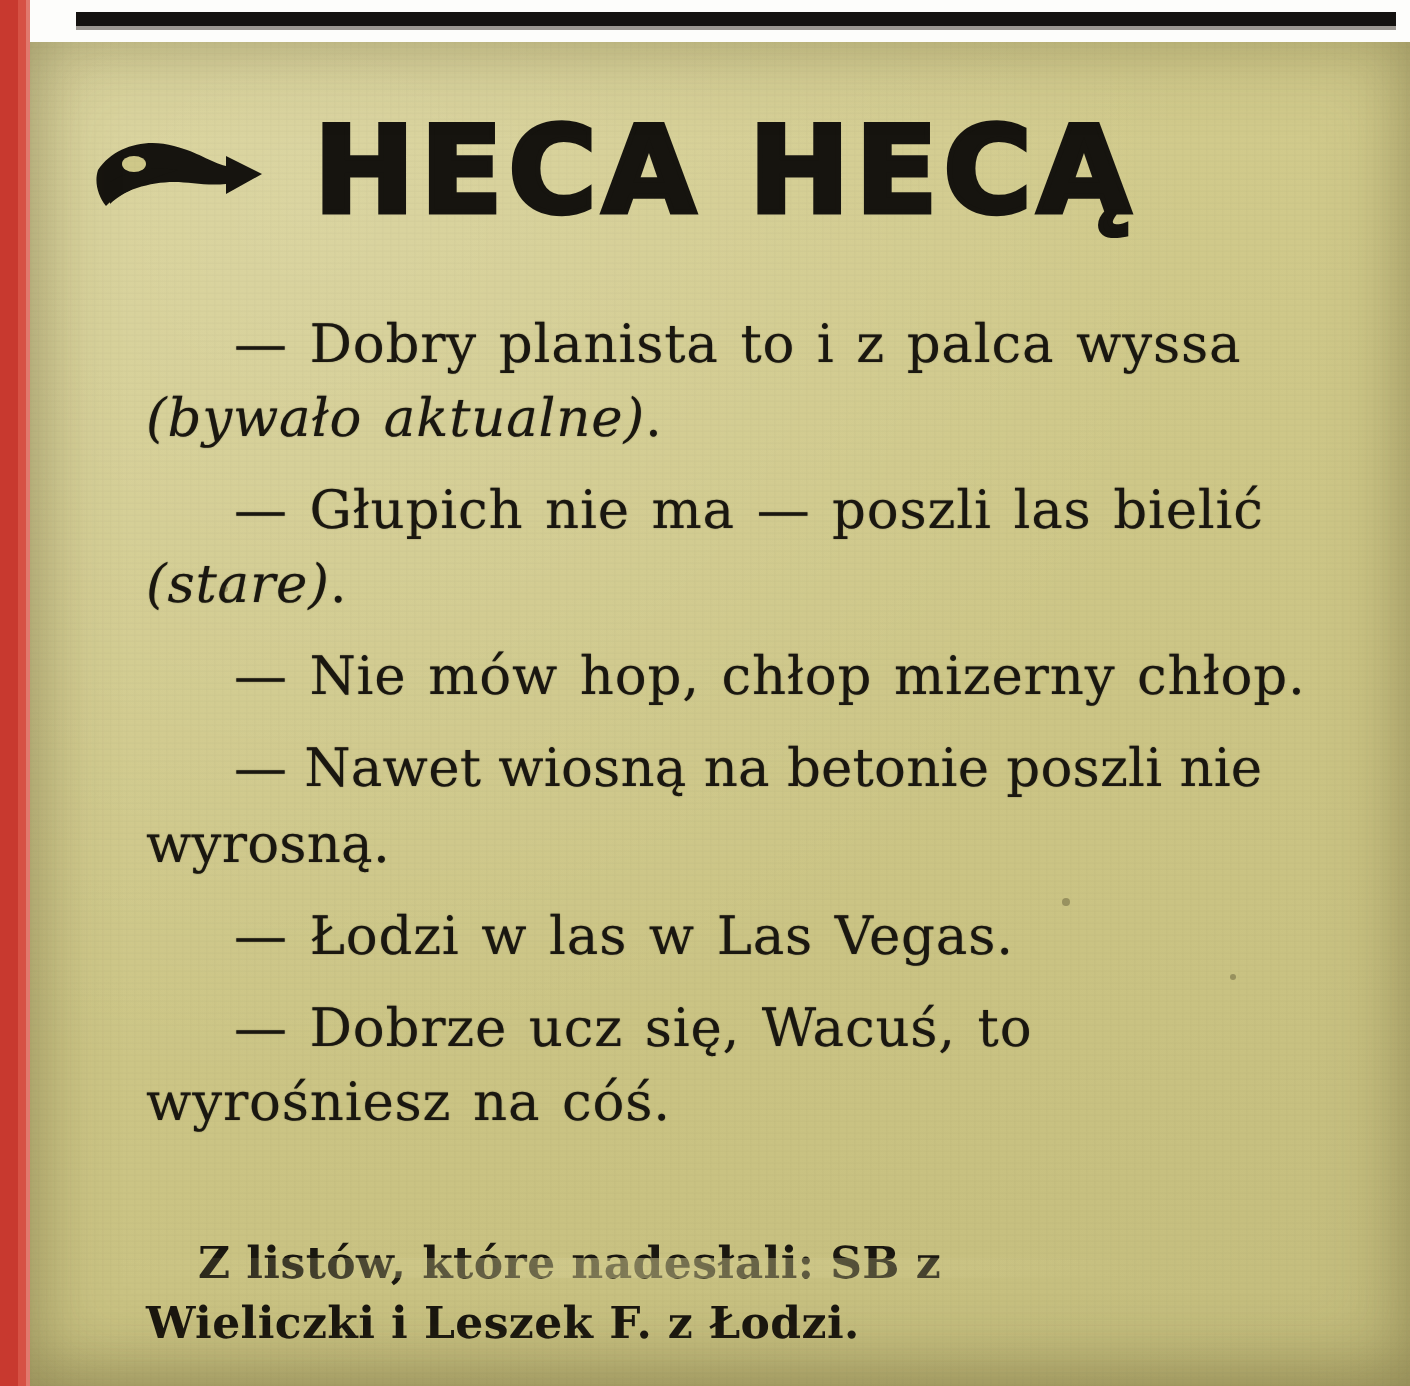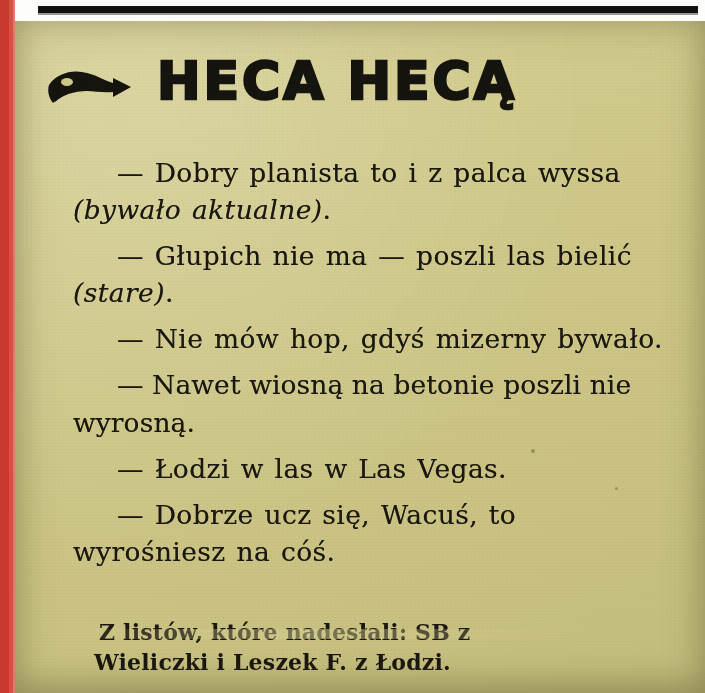--- a/index.html
+++ b/index.html
@@ -107,21 +107,21 @@
     top: 16px;
     width: 104px;
     height: 48px;
   }
   .mast-title {
     position: absolute;
     left: 118px;
     top: 2px;
     font-family: "DejaVu Sans", sans-serif;
     font-weight: 700;
-    font-size: 52px;
+    font-size: 60px;
     letter-spacing: 3px;
     color: #16140f;
     white-space: nowrap;
     -webkit-text-stroke: 2.6px #16140f;
     text-shadow: 0 1px 0 rgba(0,0,0,.35);
   }
 
   
   .jokes {
     position: absolute;
@@ -152,21 +152,21 @@
     top: 596px;
     width: 600px;
     font-family: "DejaVu Serif", serif;
     font-weight: 700;
     font-size: 22px;
     line-height: 1.38;
     color: #1a1710;
     letter-spacing: .2px;
     text-indent: 26px;
   }
-  .credit .line2 { display:block; text-indent: 0; margin-left: 21px; }
+  .credit .line2 { display:block; text-indent: 0; }
 
   
   .speck { position: absolute; background: rgba(60,54,28,.35); border-radius: 50%; }
   .fade-strip {
     position: absolute;
     pointer-events: none;
     background: linear-gradient(90deg, rgba(214,207,146,0) 0%, rgba(214,207,146,.55) 50%, rgba(214,207,146,0) 100%);
   }
 </style>
 </head>
@@ -196,21 +196,21 @@
         </div>
         <div class="mast-title">HECA HECĄ</div>
       </div>
 
       <div class="jokes">
 
         <p class="joke"><span>— Dobry planista to i z palca wyssa </span><span class="ital">(bywało aktualne)</span><span>.</span></p>
 
         <p class="joke"><span>— Głupich nie ma — poszli las bielić </span><span class="ital">(stare)</span><span>.</span></p>
 
-        <p class="joke"><span>— Nie mów hop, gdyś mizerny bywało.</span></p>
+        <p class="joke"><span>— Nie mów hop, chłop mizerny chłop.</span></p>
 
         <p class="joke squeeze"><span>— Nawet wiosną na betonie poszli nie wyrosną.</span></p>
 
         <p class="joke"><span>— Łodzi w las w Las Vegas.</span></p>
 
         <p class="joke"><span>— Dobrze ucz się, Wacuś, to wyrośniesz na cóś.</span></p>
 
       </div>
 
       <div class="credit">

